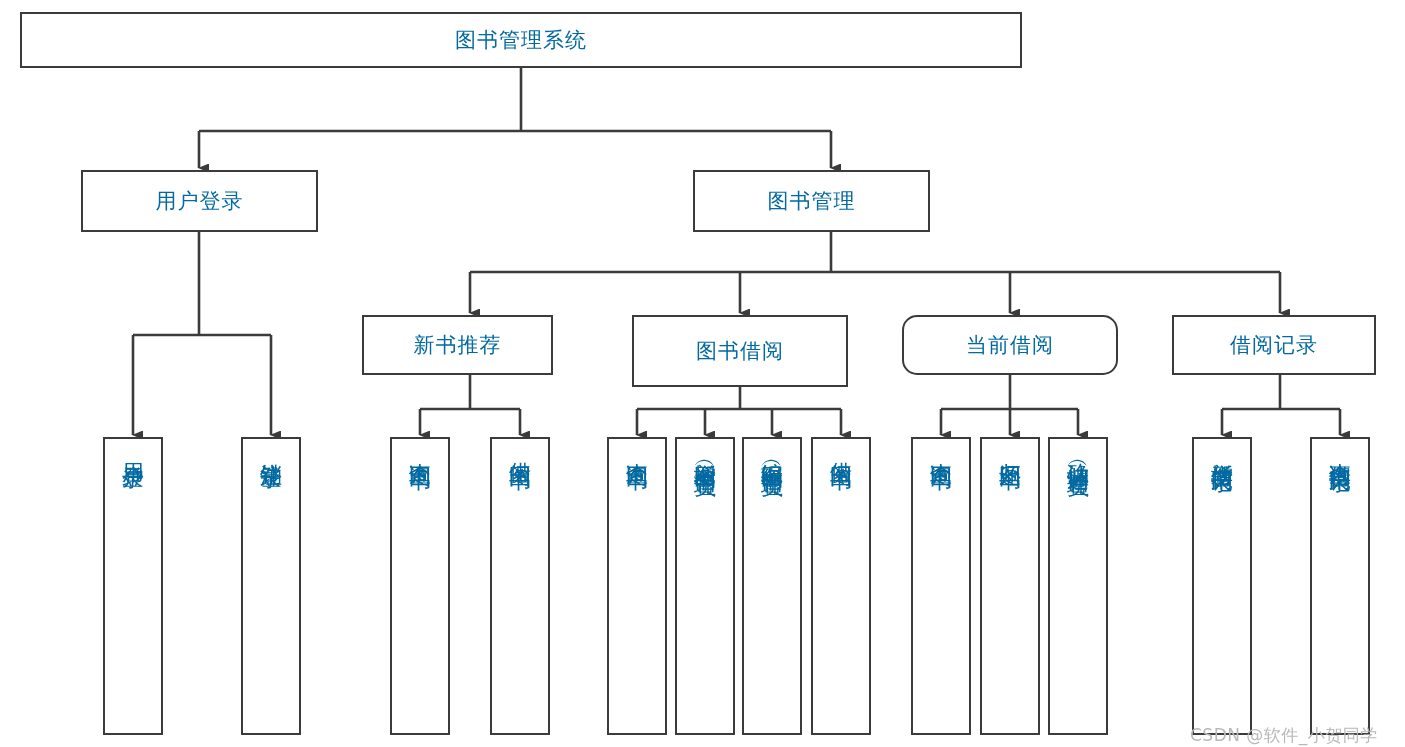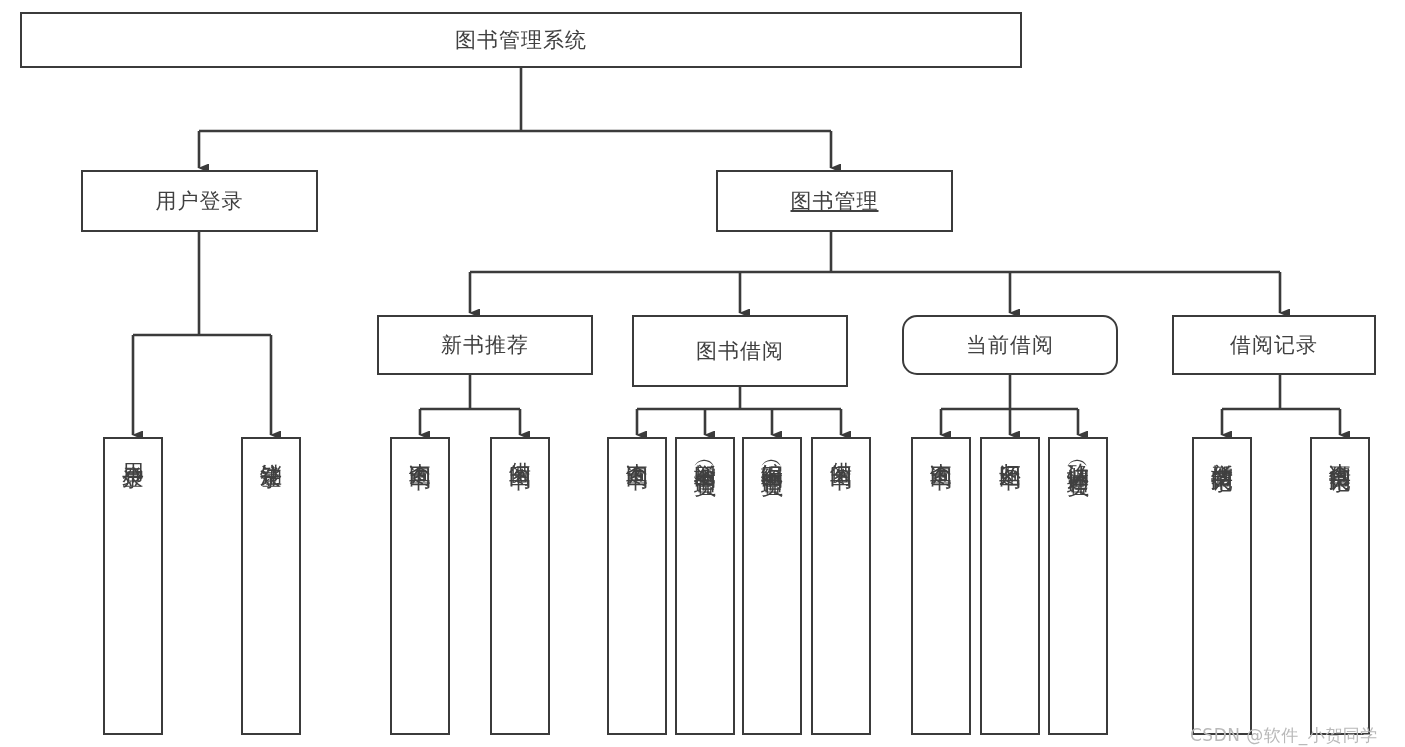--- a/index.html
+++ b/index.html
@@ -28,21 +28,21 @@
     pointer-events: none;
   }
   .node {
     position: absolute;
     box-sizing: border-box;
     background: #ffffff;
     border: 2px solid #3b3b3b;
     display: flex;
     align-items: center;
     justify-content: center;
-    color: #404040;
+    color: #0369a1;
     line-height: 1.18;
     z-index: 2;
   }
   .node-label {
     display: block;
     text-align: center;
     white-space: pre-line;
   }
   
   .node.horiz .node-label {
@@ -128,25 +128,25 @@
     </g>
   </svg>
 
   <div class="node horiz" style="left:20px; top:12px; width:1002px; height:56px;">
     <span class="node-label">图书管理系统</span>
   </div>
 
   <div class="node horiz" style="left:81px; top:170px; width:237px; height:62px;">
     <span class="node-label">用户登录</span>
   </div>
-  <div class="node horiz" style="left:716px; top:170px; width:237px; height:62px;text-decoration:underline;">
+  <div class="node horiz" style="left:693px; top:170px; width:237px; height:62px;">
     <span class="node-label">图书管理</span>
   </div>
 
-  <div class="node horiz" style="left:377px; top:315px; width:216px; height:60px;">
+  <div class="node horiz" style="left:362px; top:315px; width:191px; height:60px;">
     <span class="node-label">新书推荐</span>
   </div>
   <div class="node horiz" style="left:632px; top:315px; width:216px; height:72px;">
     <span class="node-label">图书借阅</span>
   </div>
   <div class="node horiz" style="left:902px; top:315px; width:216px; height:60px;border-radius:15px;">
     <span class="node-label">当前借阅</span>
   </div>
   <div class="node horiz" style="left:1172px; top:315px; width:204px; height:60px;">
     <span class="node-label">借阅记录</span>

